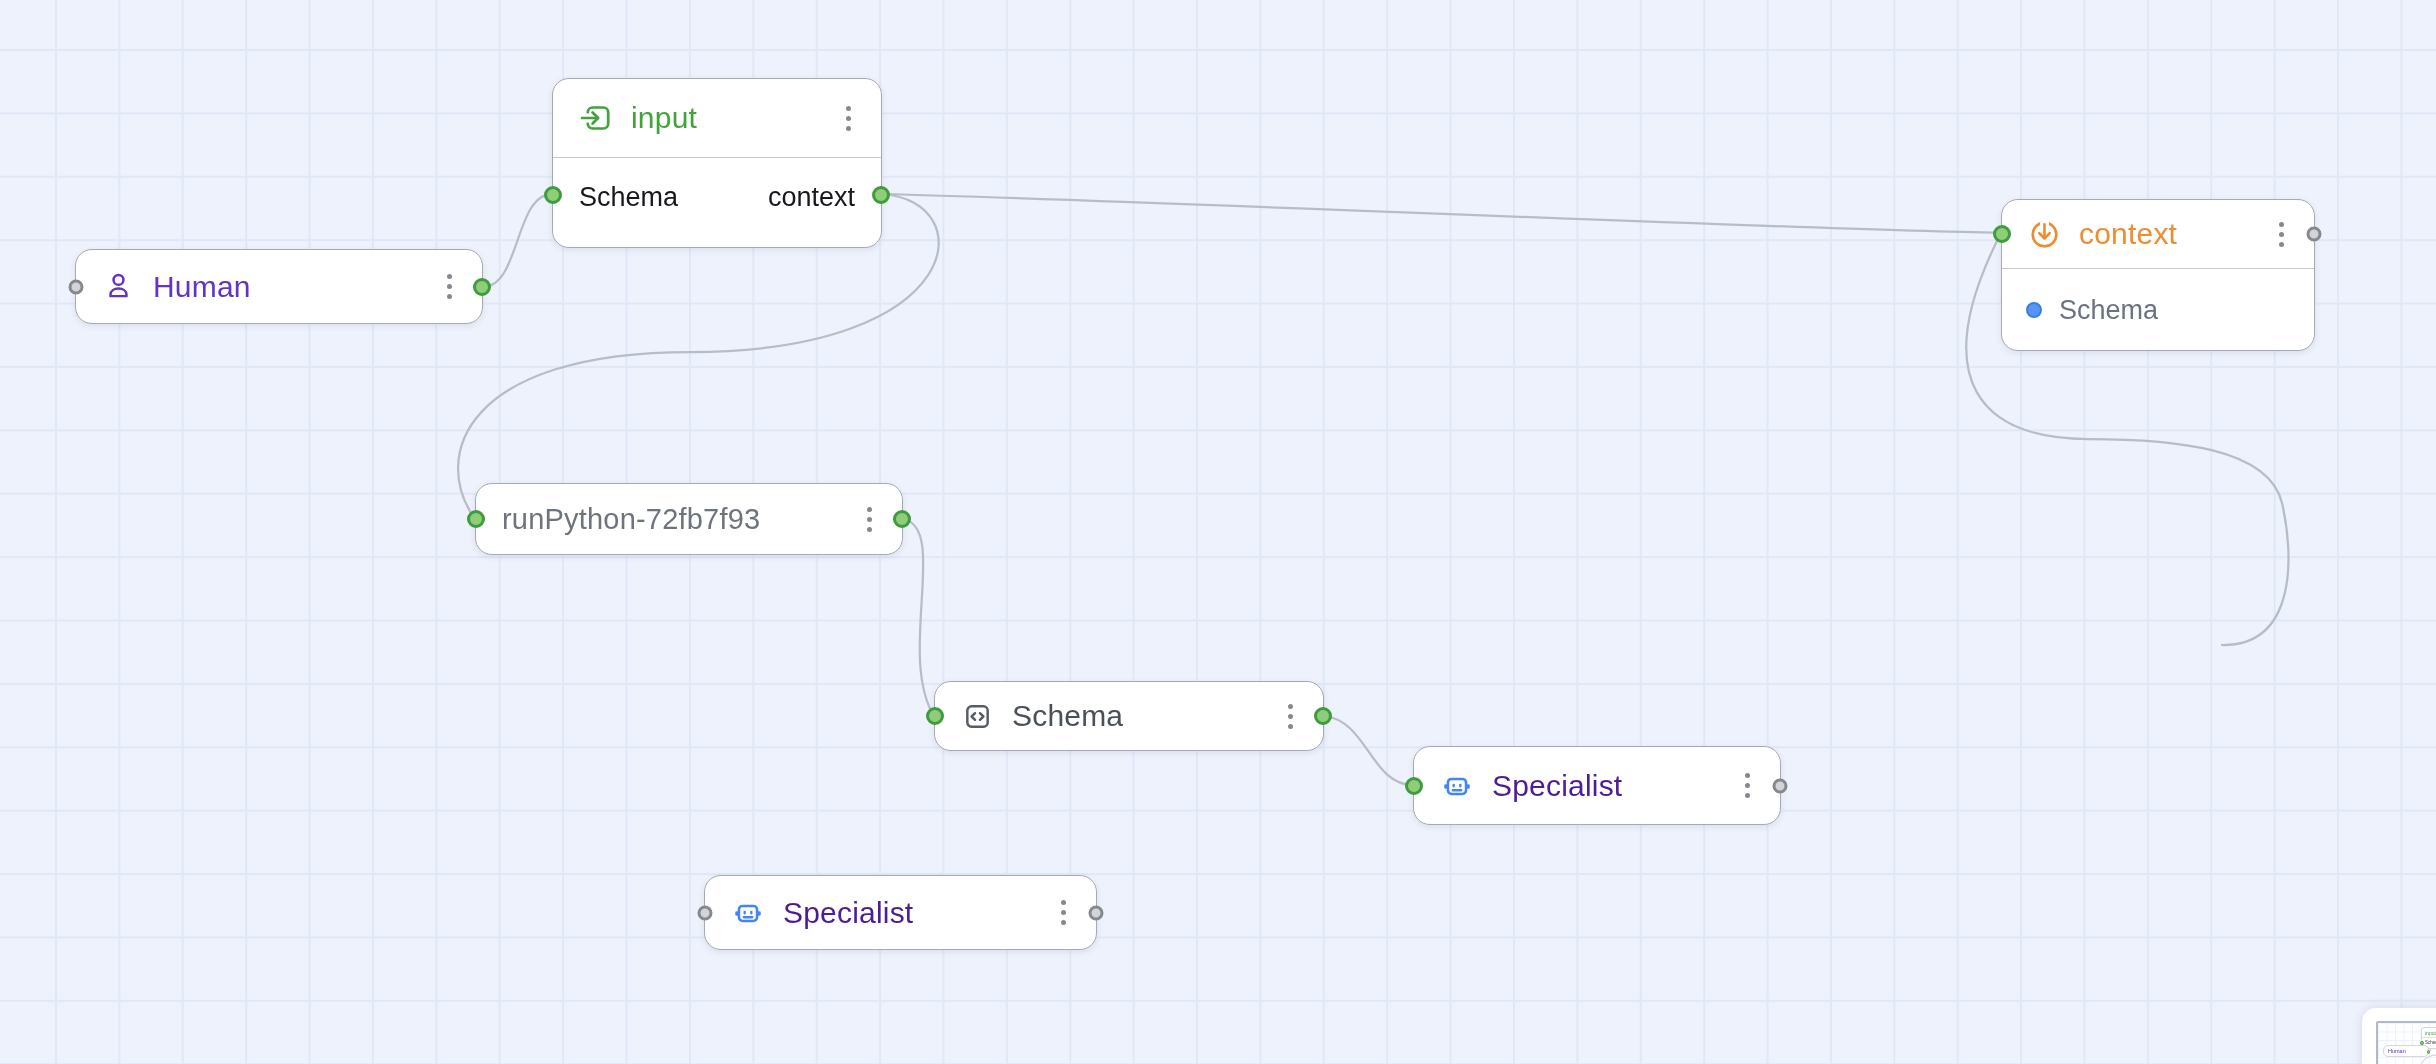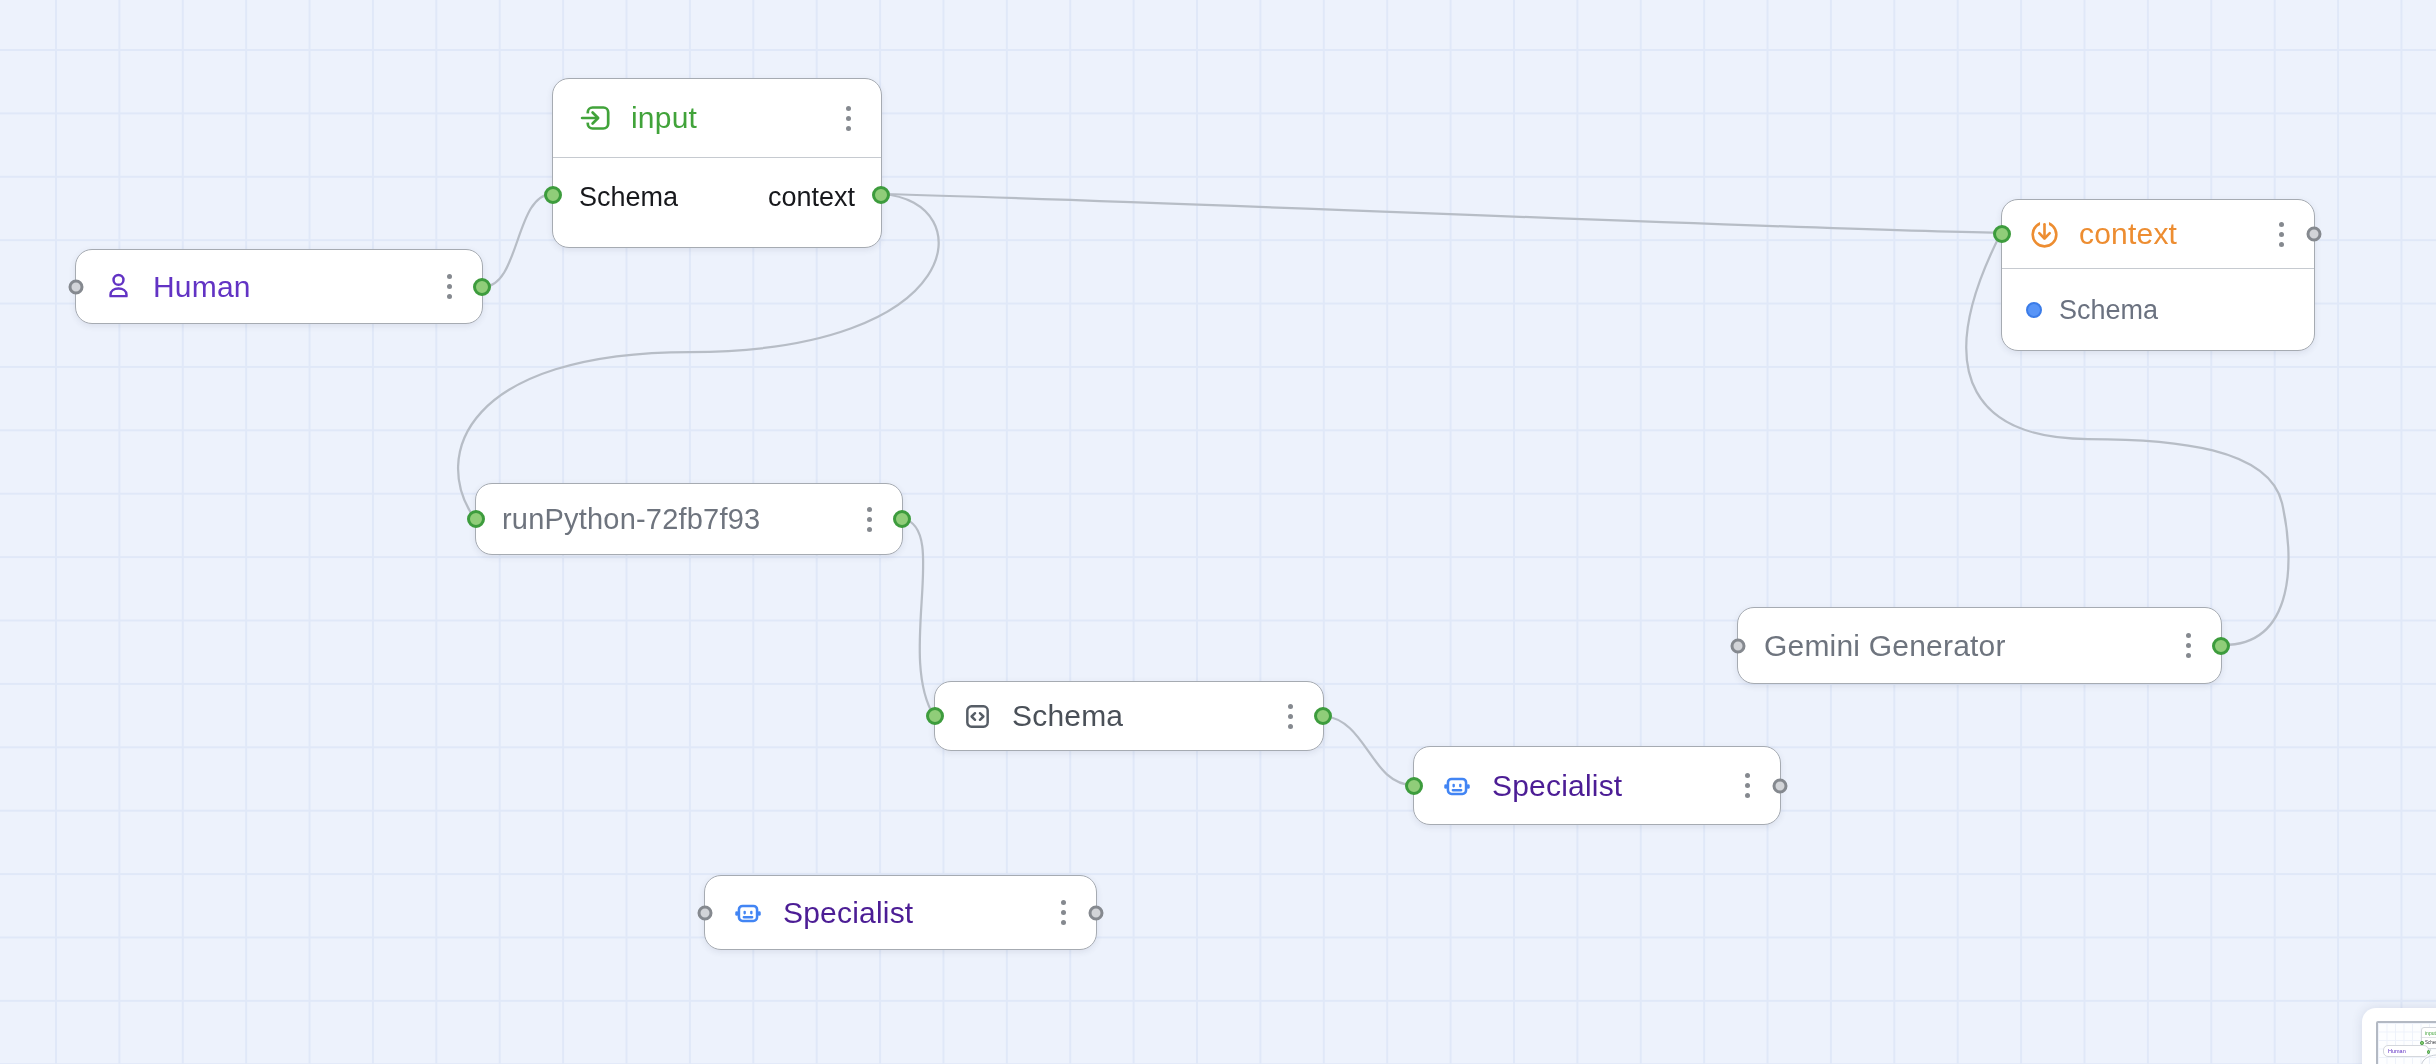--- a/index.html
+++ b/index.html
@@ -172,32 +172,20 @@
       <button class="kebab">
           <i></i>
           <i></i>
           <i></i>
         </button>
     </div>
     <span class="port green" style="left:0; top:50%;"></span>
     <span class="port green" style="left:100%; top:50%;"></span>
   </div>
 
-  <div class="node" style="left:1737px; top:607px; width:485px; height:77px;">
-    <div class="row">
-      <span class="title t-gray">Gemini Generator</span>
-      <button class="kebab">
-          <i></i>
-          <i></i>
-          <i></i>
-        </button>
-    </div>
-    <span class="port gray" style="left:0; top:50%;"></span>
-    <span class="port green" style="left:100%; top:50%;"></span>
-  </div>
 
   <div class="node" style="left:934px; top:681px; width:390px; height:70px;">
     <div class="row">
       <svg class="nicon" width="33" height="33" viewBox="0 0 24 24">
         <rect x="4.6" y="4.6" width="14.8" height="14.8" rx="3" fill="none" stroke="#565d66" stroke-width="1.8"></rect>
         <polyline points="10.2,9.6 7.7,12 10.2,14.4" fill="none" stroke="#565d66" stroke-width="1.8" stroke-linecap="round" stroke-linejoin="round"></polyline>
         <polyline points="13.8,9.6 16.3,12 13.8,14.4" fill="none" stroke="#565d66" stroke-width="1.8" stroke-linecap="round" stroke-linejoin="round"></polyline>
       </svg>
       <span class="title t-dark">Schema</span>
       <button class="kebab">

